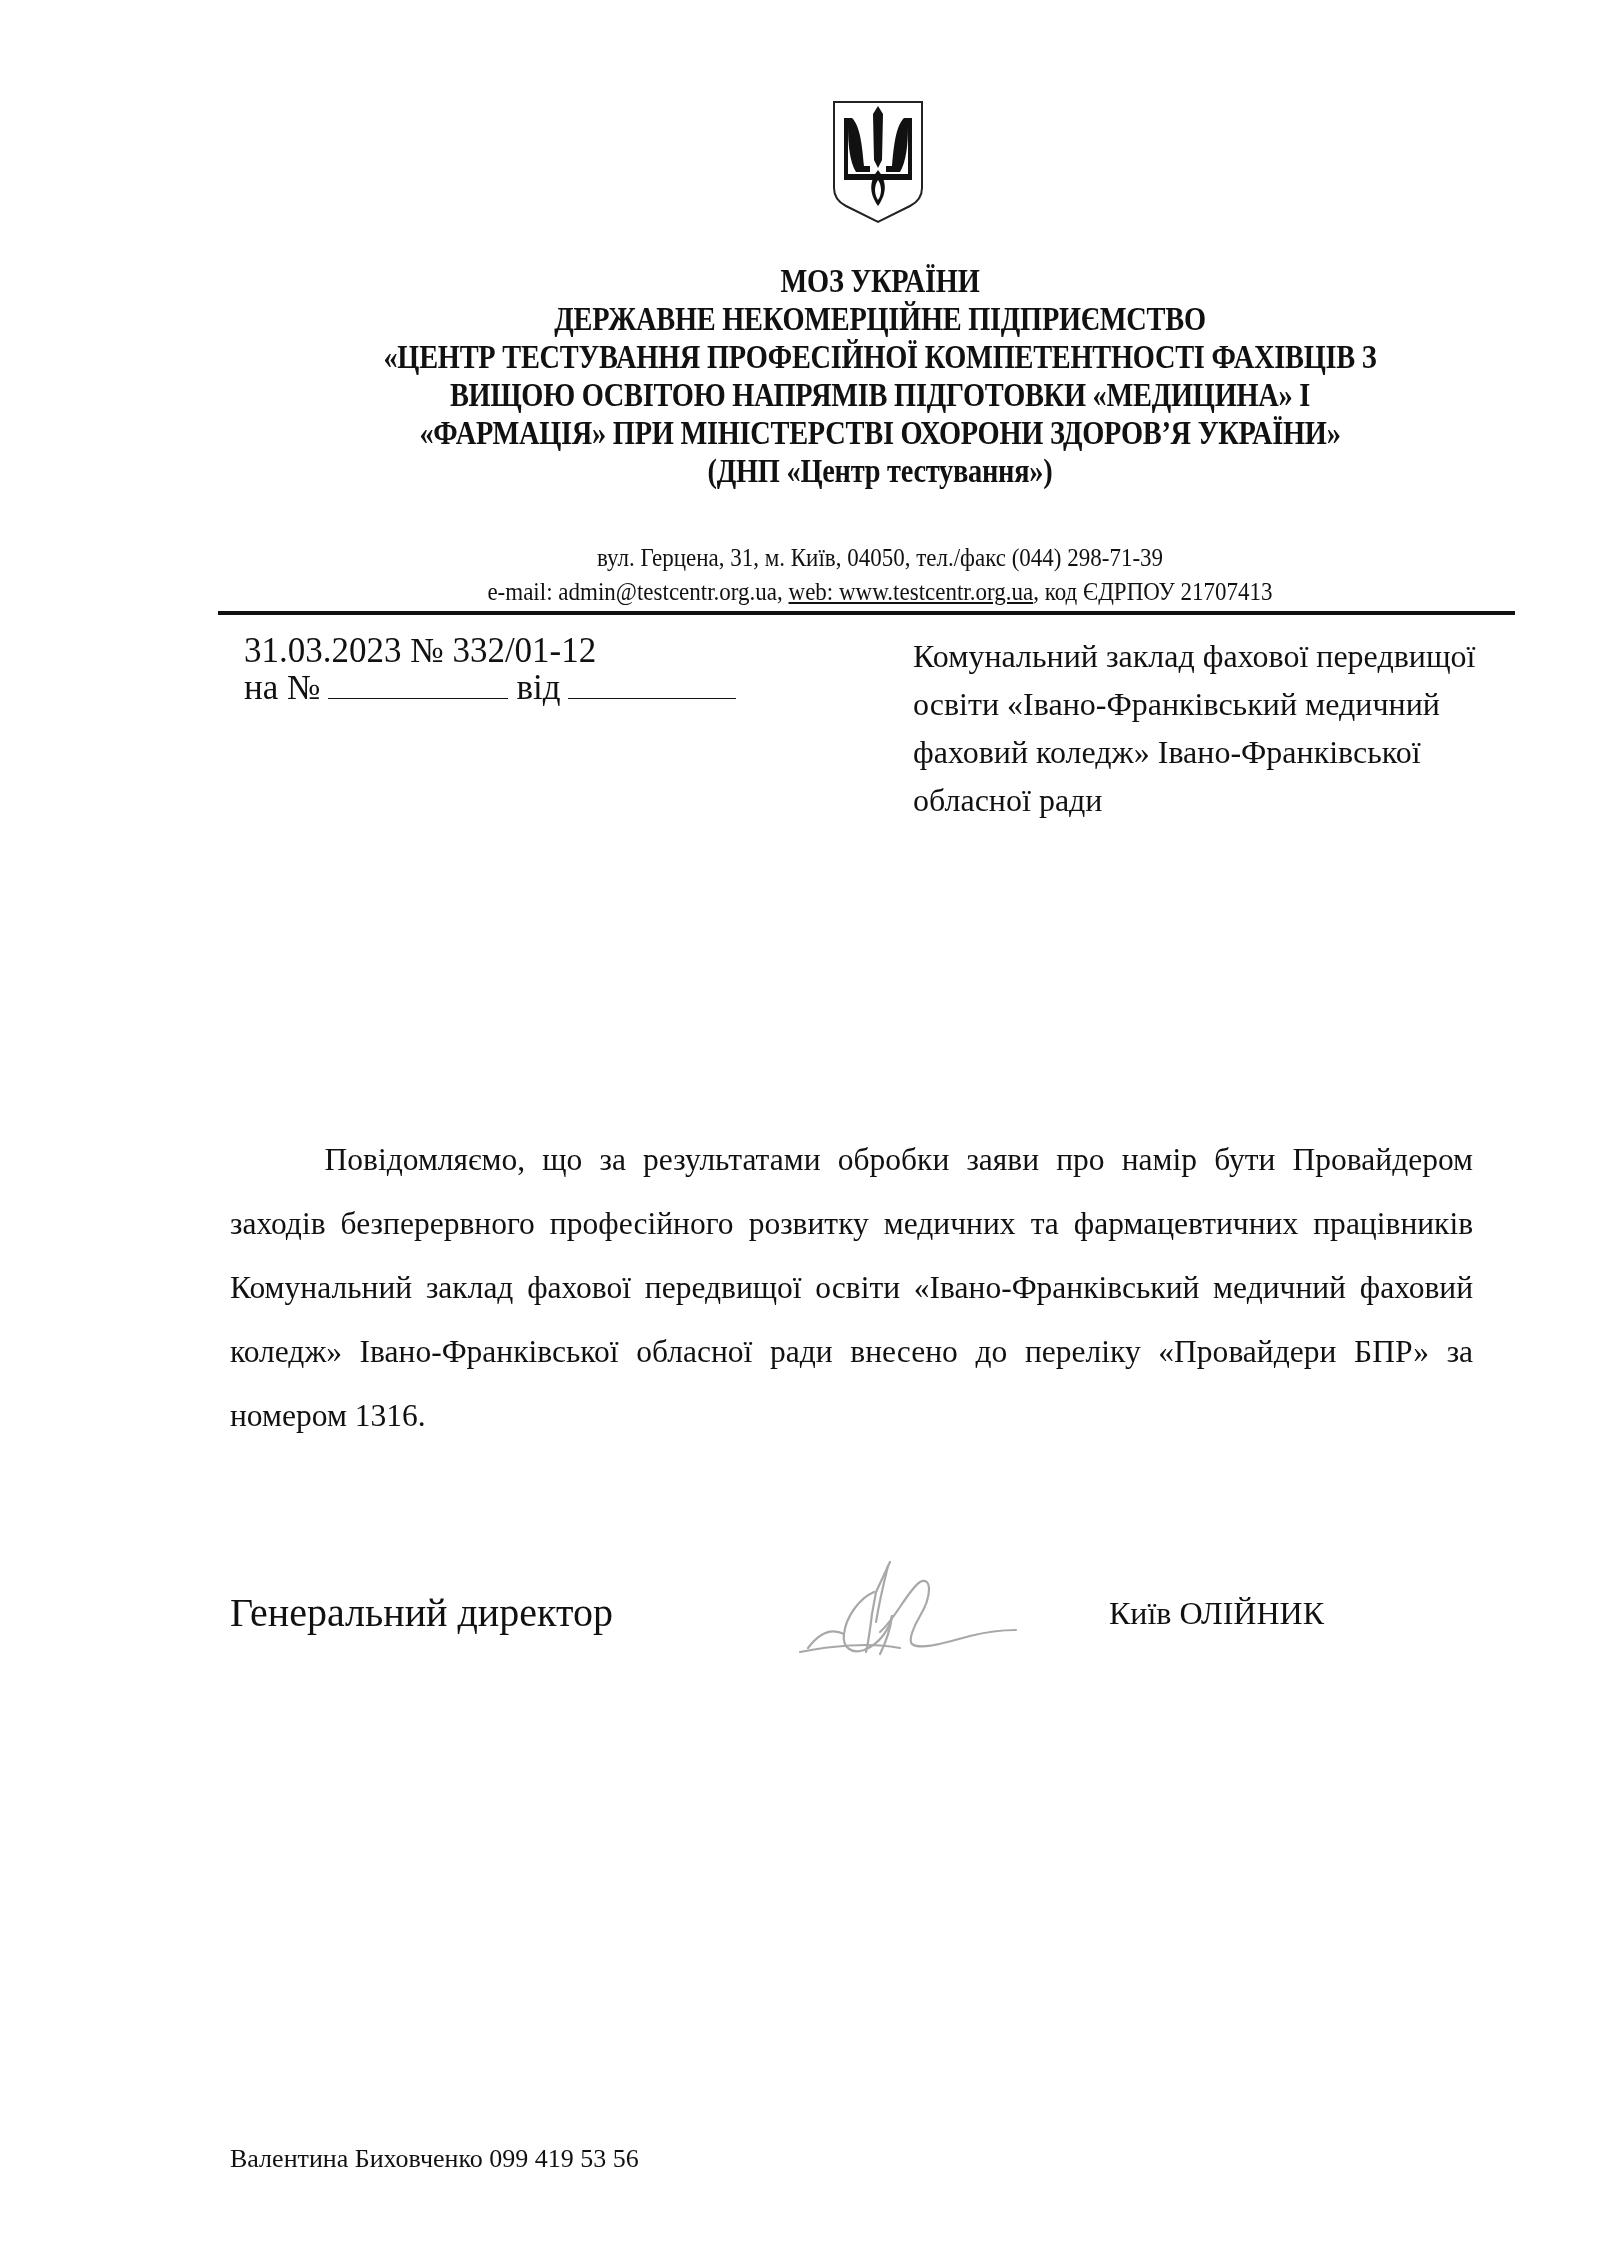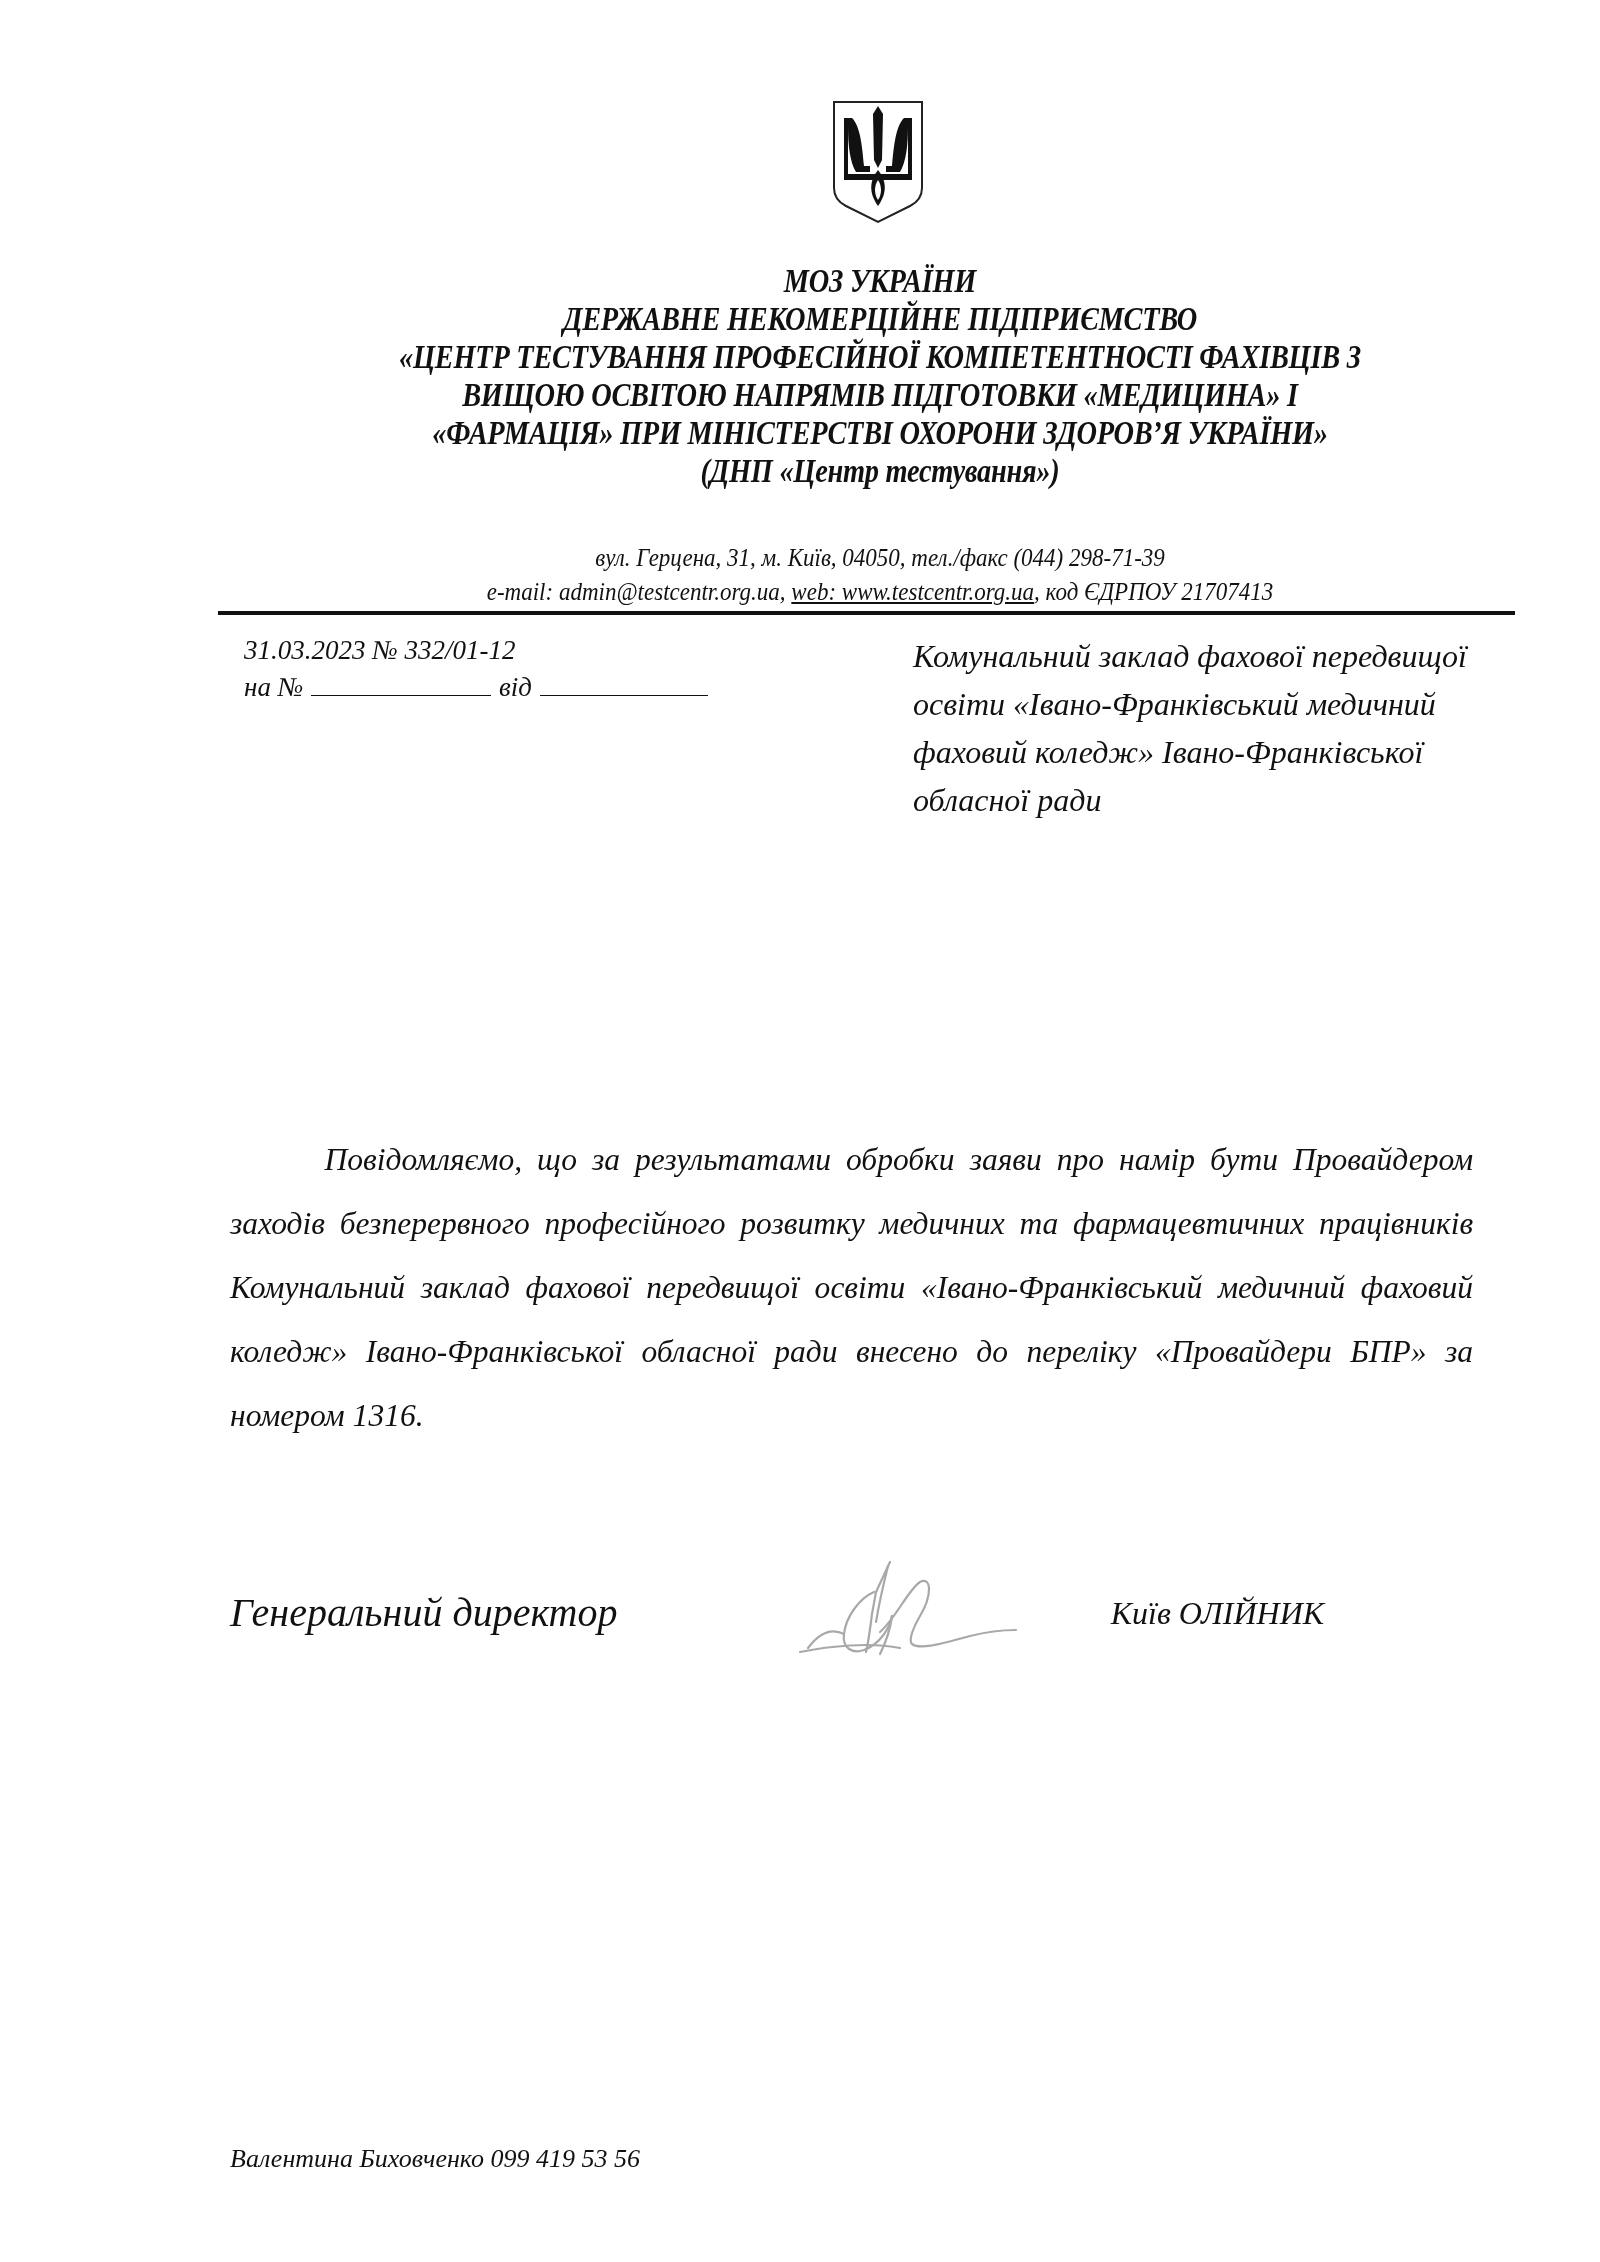--- a/index.html
+++ b/index.html
@@ -13,21 +13,20 @@
       position: relative;
       overflow: hidden;
       font-family: "Liberation Serif", "DejaVu Serif", serif;
       color: #111111;
     }
     .page {
       position: absolute;
       left: 0; top: 0;
       width: 1432px; height: 2262px;
       background: #ffffff;
-      font-style: italic;
     }
     
     .emblem {
       position: absolute;
       left: 830px;
       top: 96px;
       width: 96px;
       height: 128px;
     }
     .emblem svg { width: 100%; height: 100%; display: block; }
@@ -70,21 +69,21 @@
       top: 611px;
       height: 4px;
       background: #111111;
     }
 
     
     .reg {
       position: absolute;
       left: 244px;
       top: 632px;
-      font-size: 27px;
+      font-size: 35px;
       line-height: 37px;
     }
     .reg .line { display: block; white-space: nowrap; }
     .blank {
       display: inline-block;
       border-bottom: 1.5px solid #111;
       height: 22px;
       vertical-align: baseline;
     }
     .blank.b1 { width: 180px; margin: 0 8px; }

